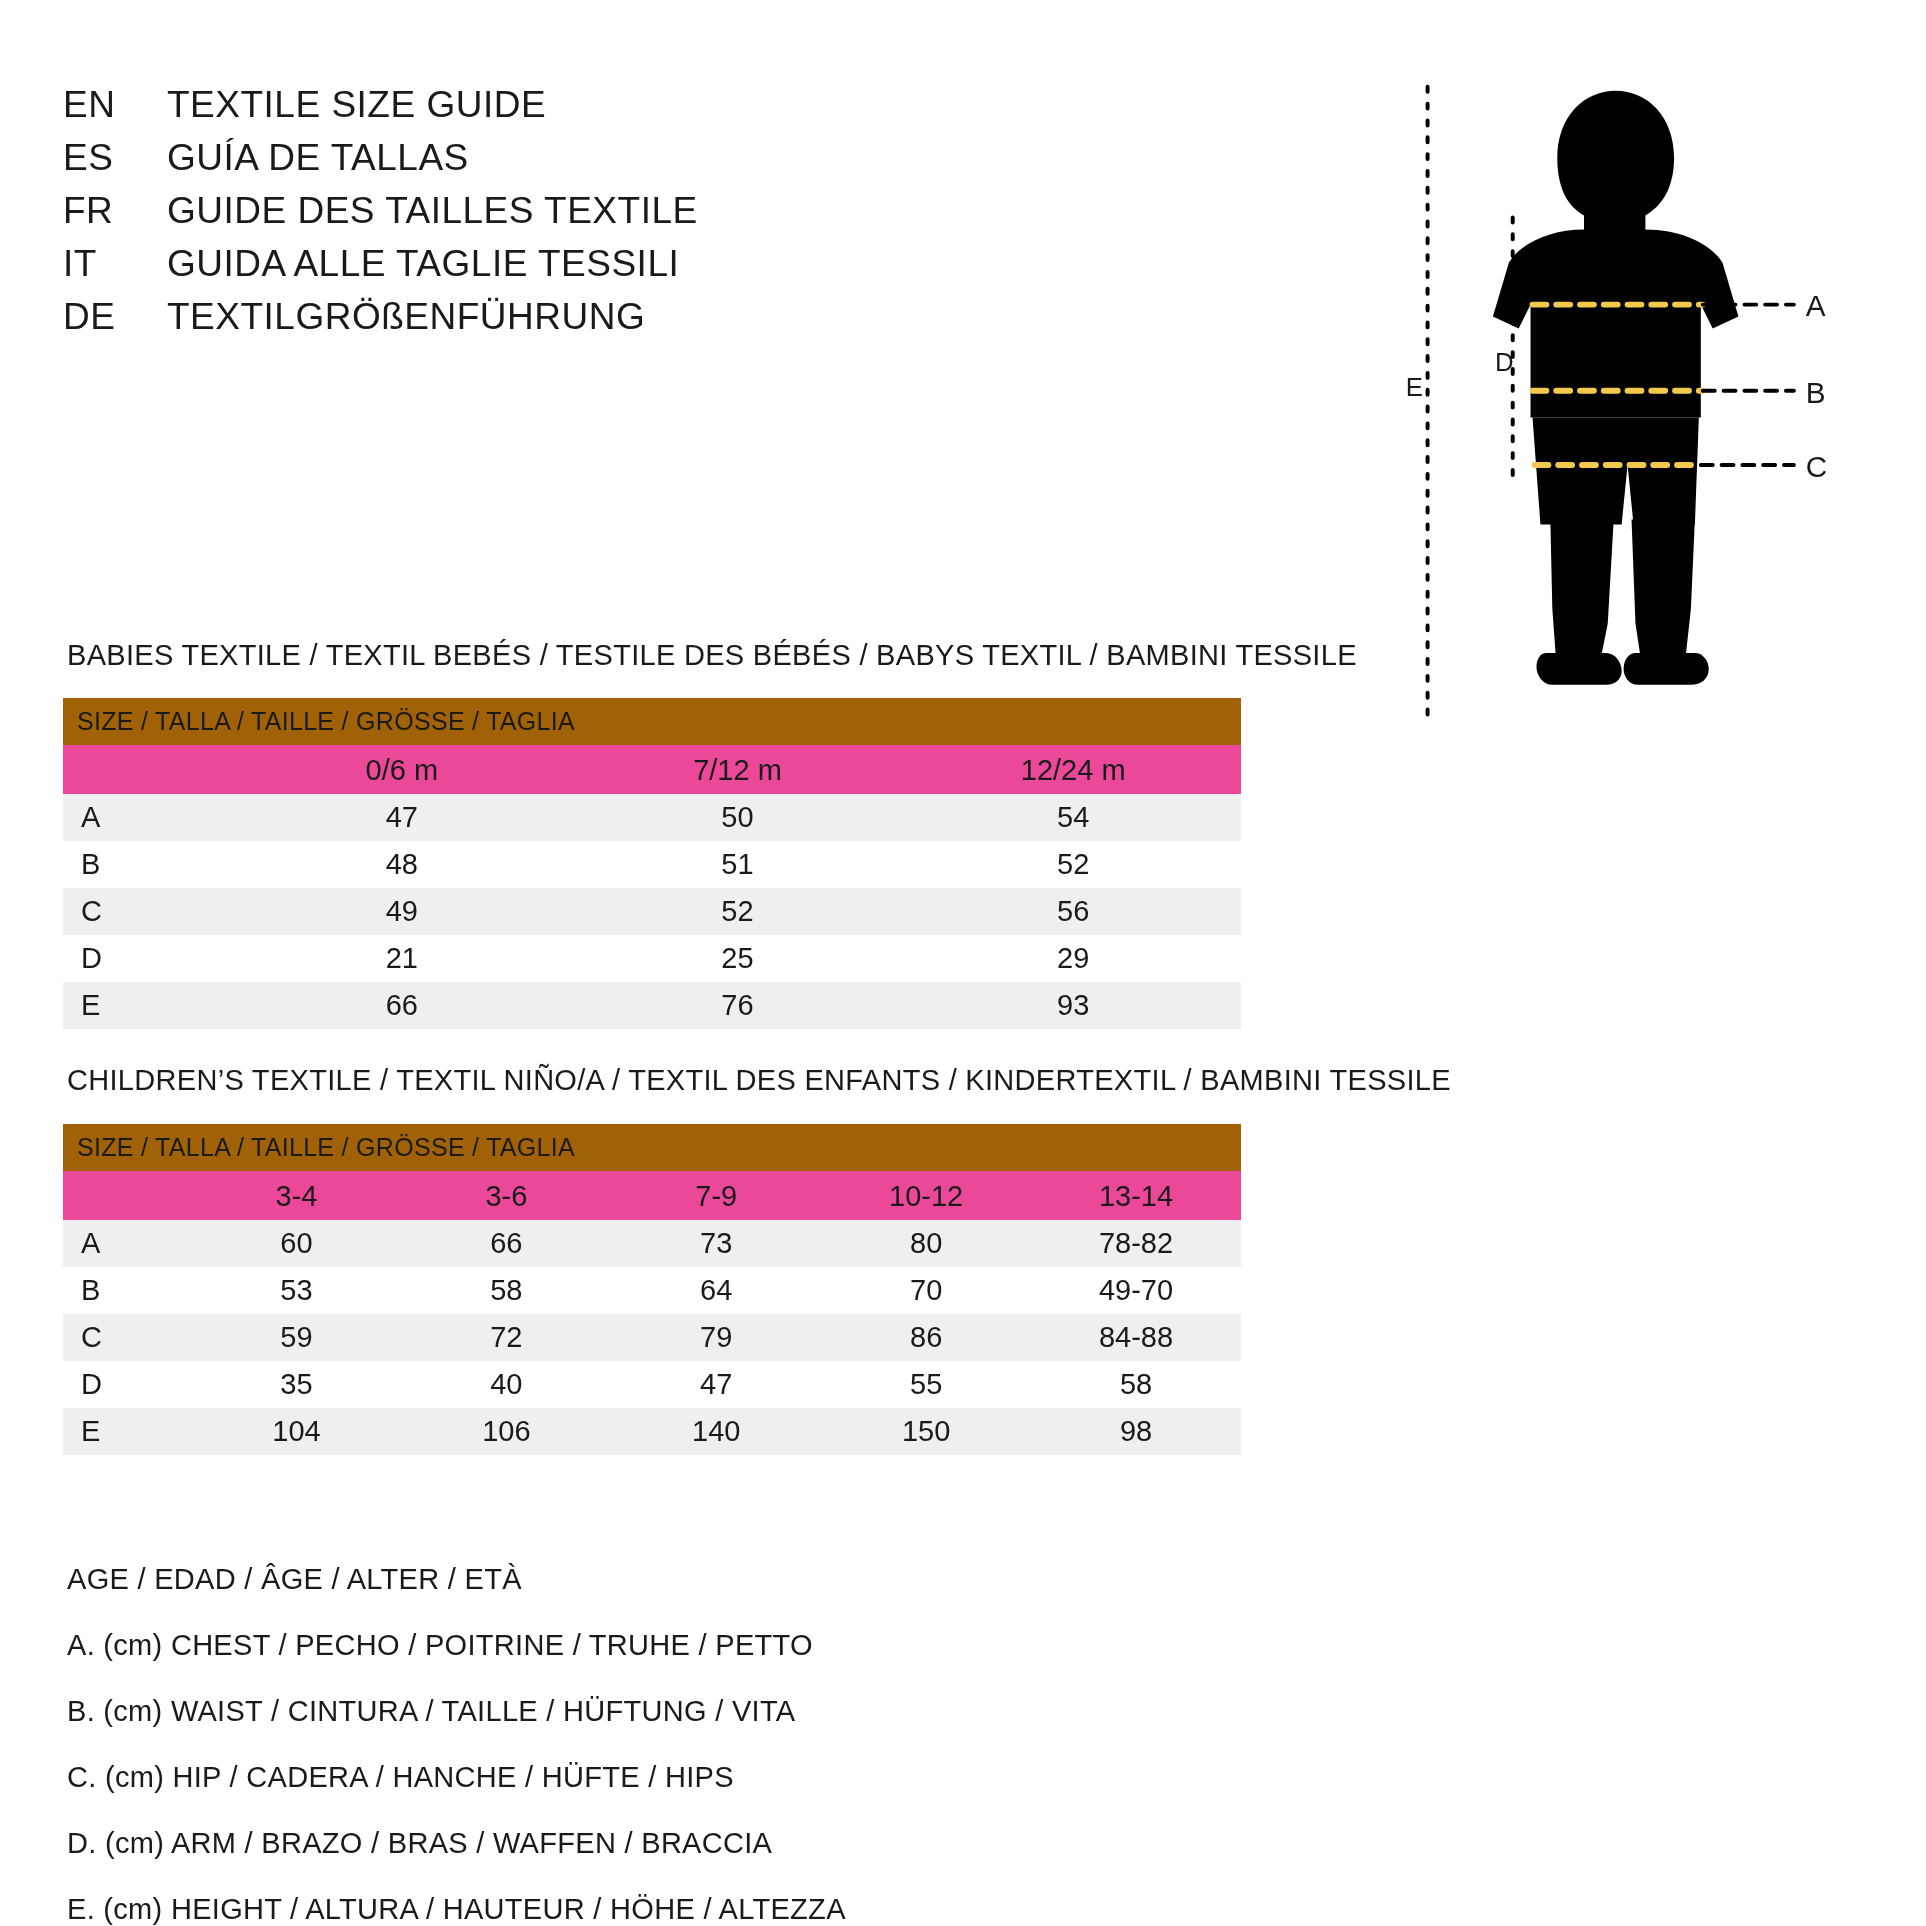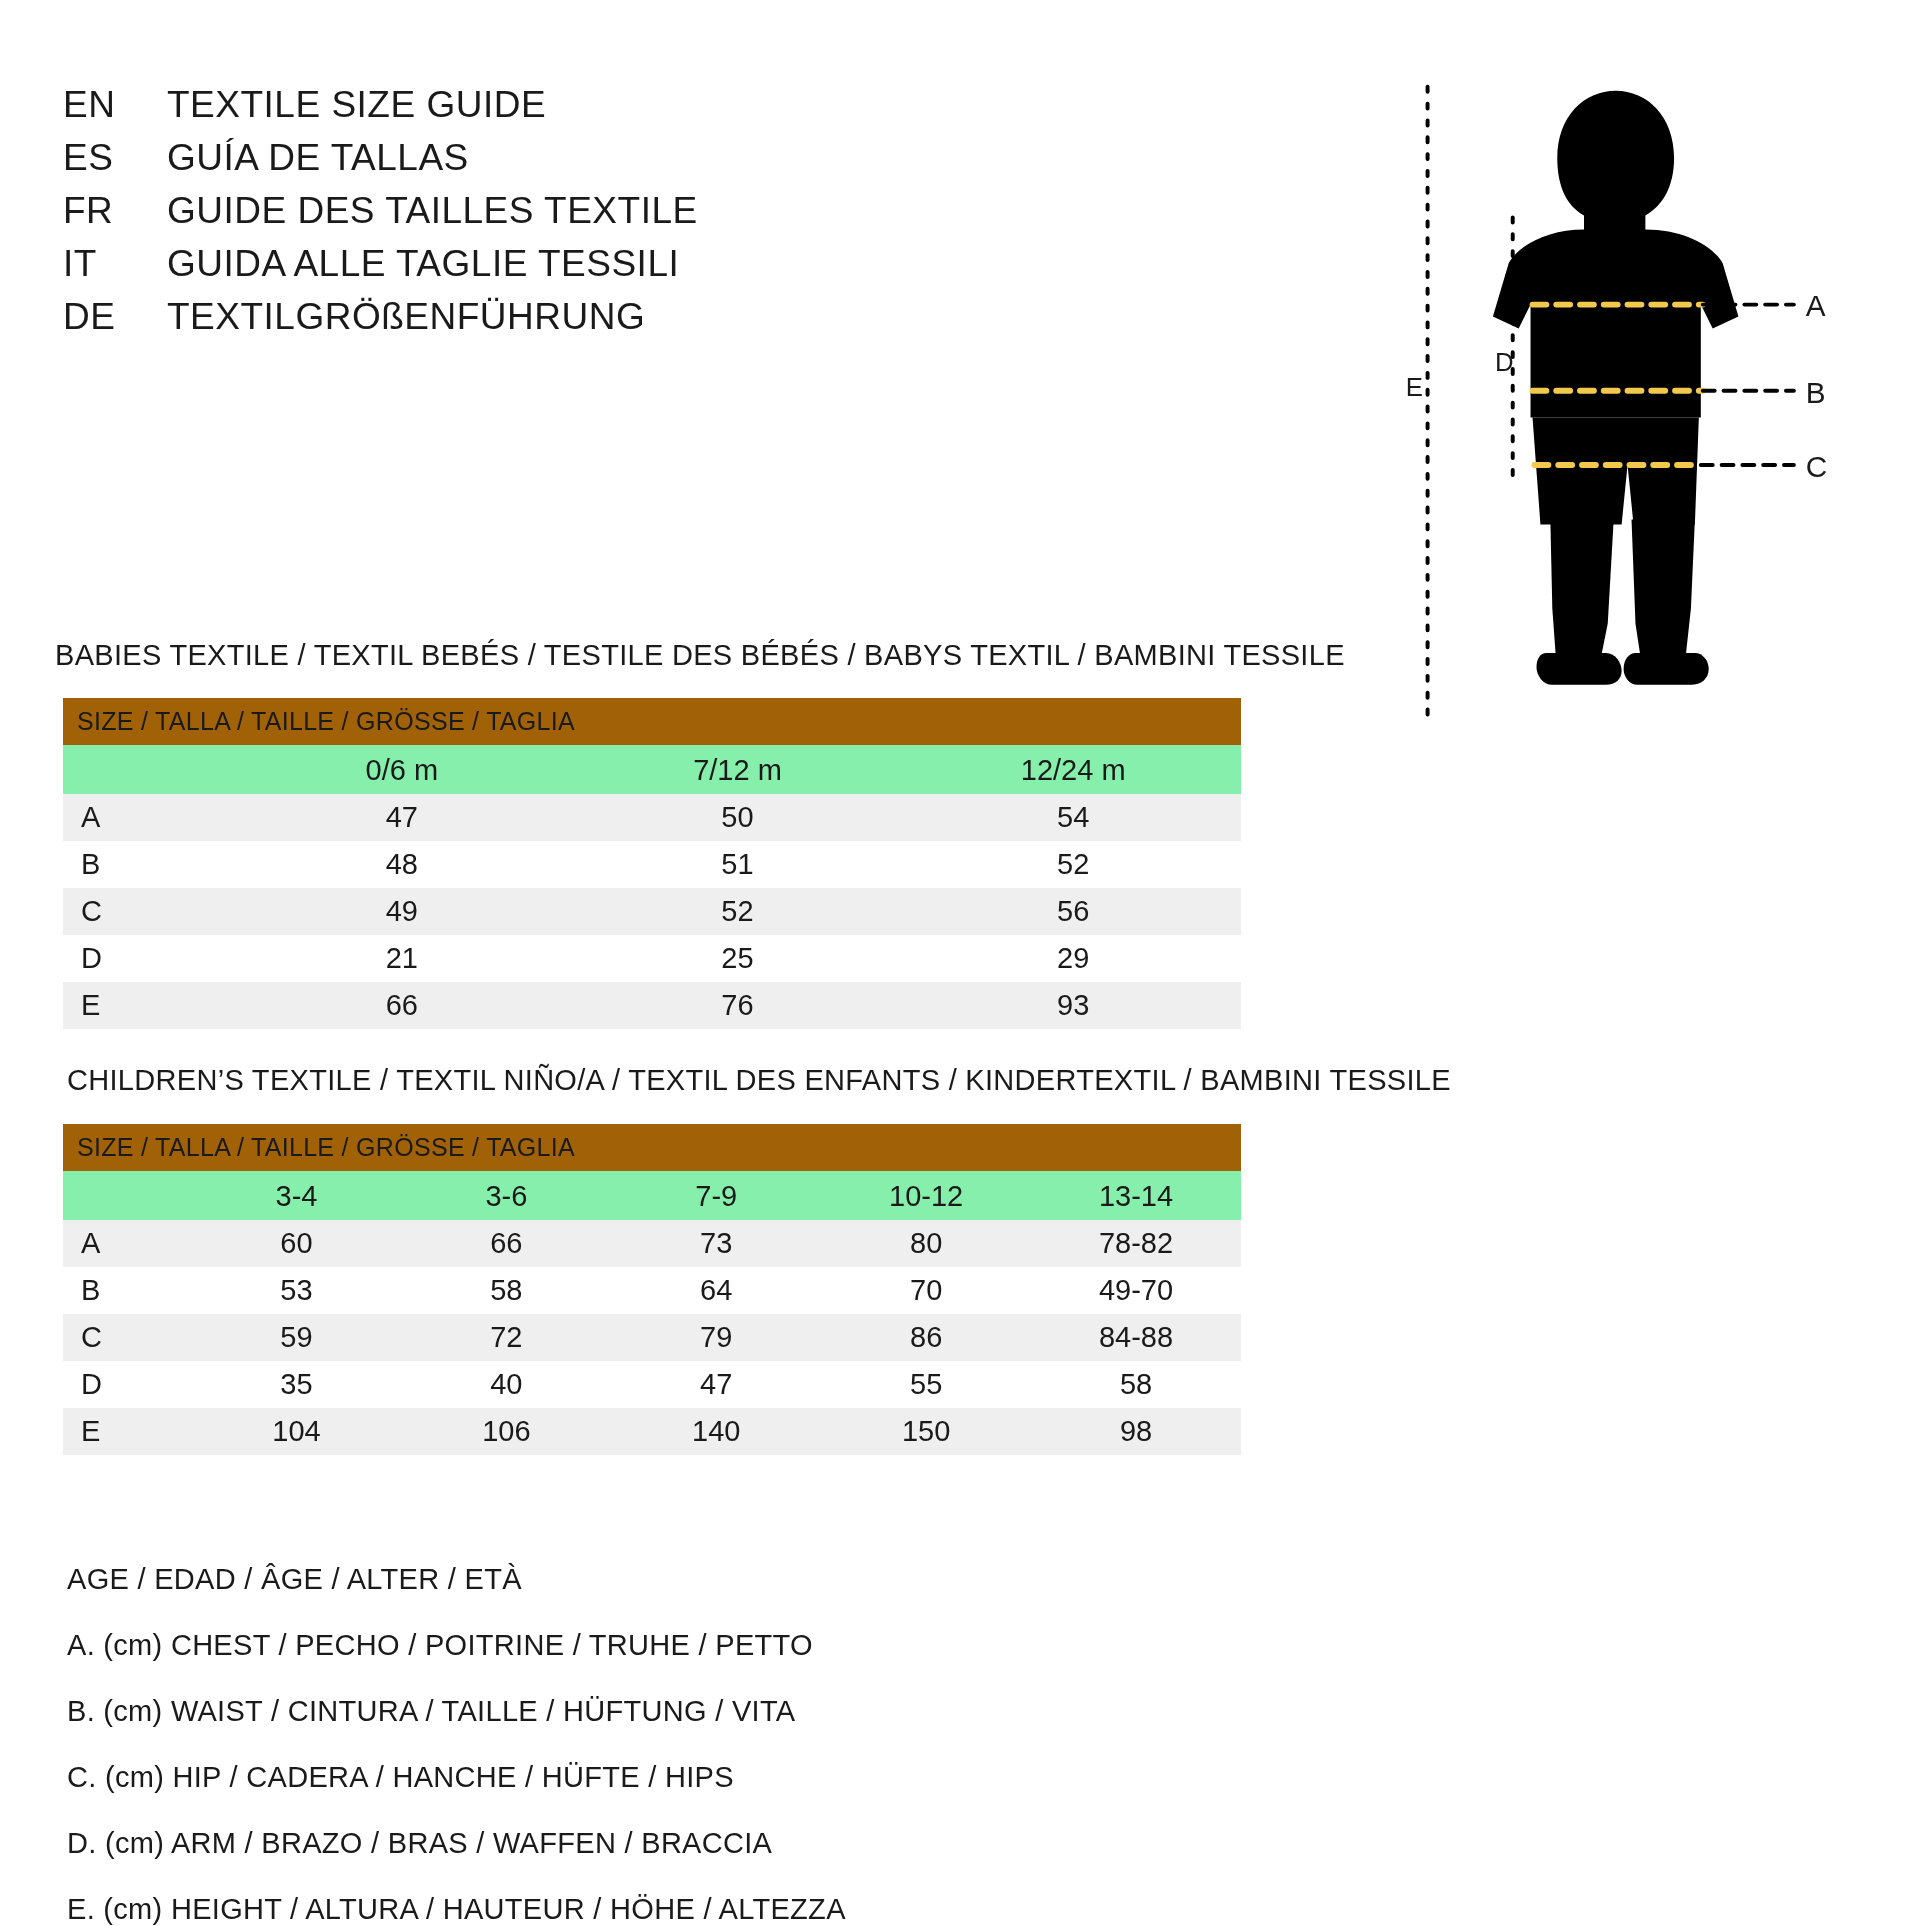--- a/index.html
+++ b/index.html
@@ -61,41 +61,41 @@
   .figure svg { display: block; }
 
   
   .section-heading {
     position: absolute;
     font-size: 29px;
     letter-spacing: 0.3px;
     color: #1a1a1a;
     white-space: nowrap;
   }
-  #babies-heading { left: 55px; top: 639px; }
+  #babies-heading { left: 67px; top: 639px; }
   #children-heading { left: 67px; top: 1064px; }
 
   
   .size-table {
     position: absolute;
     border-collapse: collapse;
     font-size: 29px;
     color: #1a1a1a;
   }
   #babies-table { left: 63px; top: 698px; width: 1178px; }
   #children-table { left: 63px; top: 1124px; width: 1178px; }
 
   .size-table tr.header-row td {
     background: #a16207;
     font-size: 25px;
     padding: 9px 8px 9px 14px;
     letter-spacing: 0.3px;
   }
   .size-table tr.sizes-row td {
-    background: #86efac;
+    background: #ec4899;
     padding: 9px 0 7px 0;
   }
   .size-table td {
     padding: 7px 0 7px 0;
     vertical-align: middle;
   }
   .size-table tr.band td { background: #efefef; }
   .size-table tr.plain td { background: #ffffff; }
 
   .col-label { width: 91px; padding-left: 18px !important; text-align: left; }

